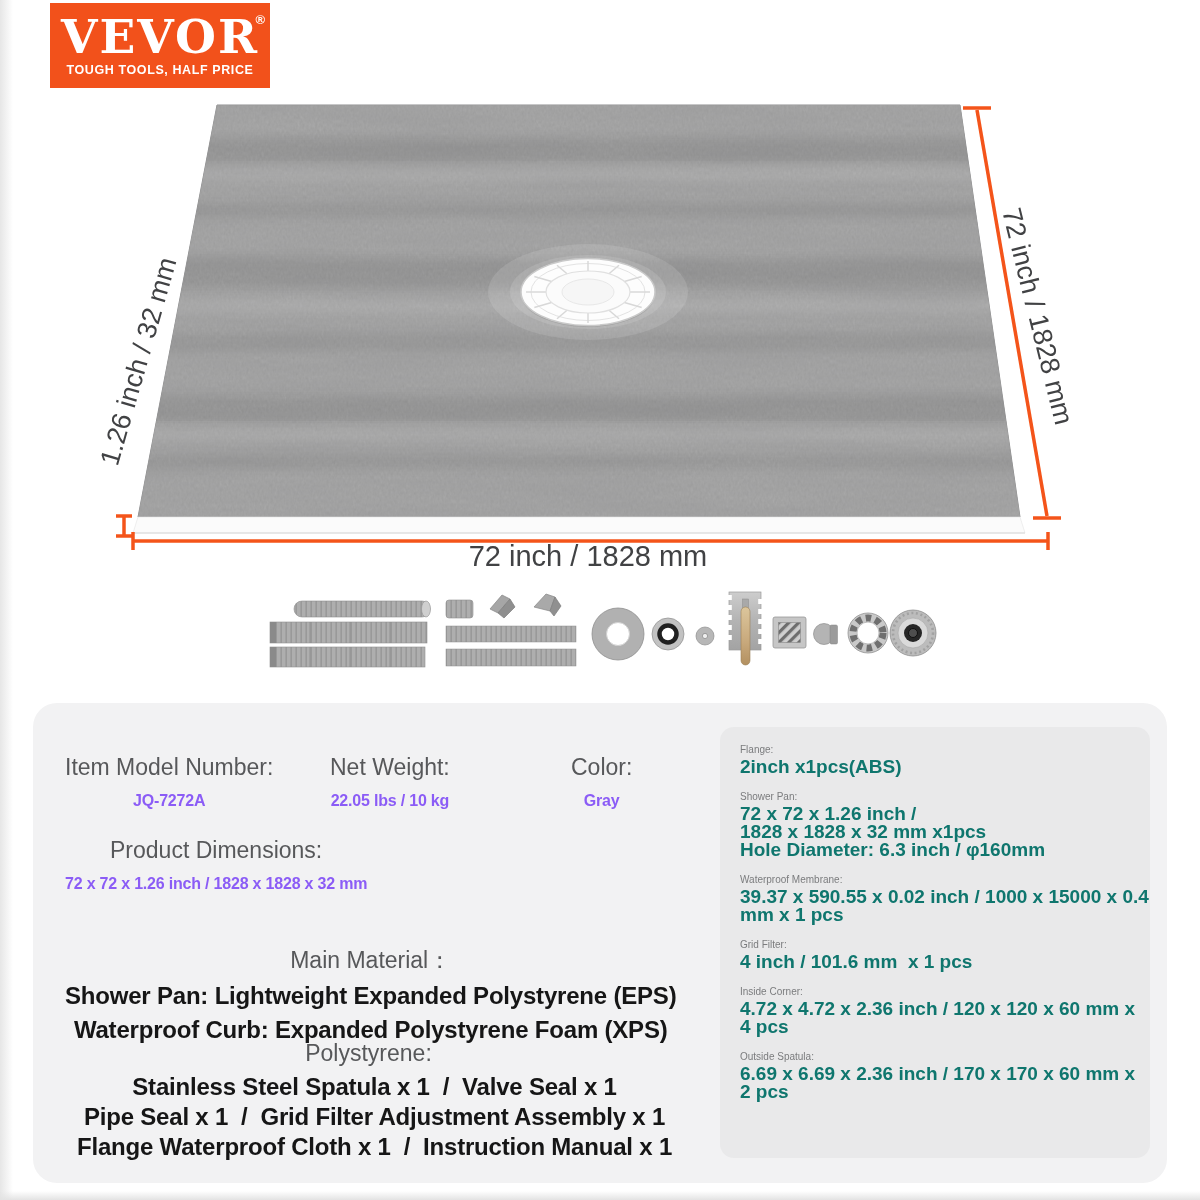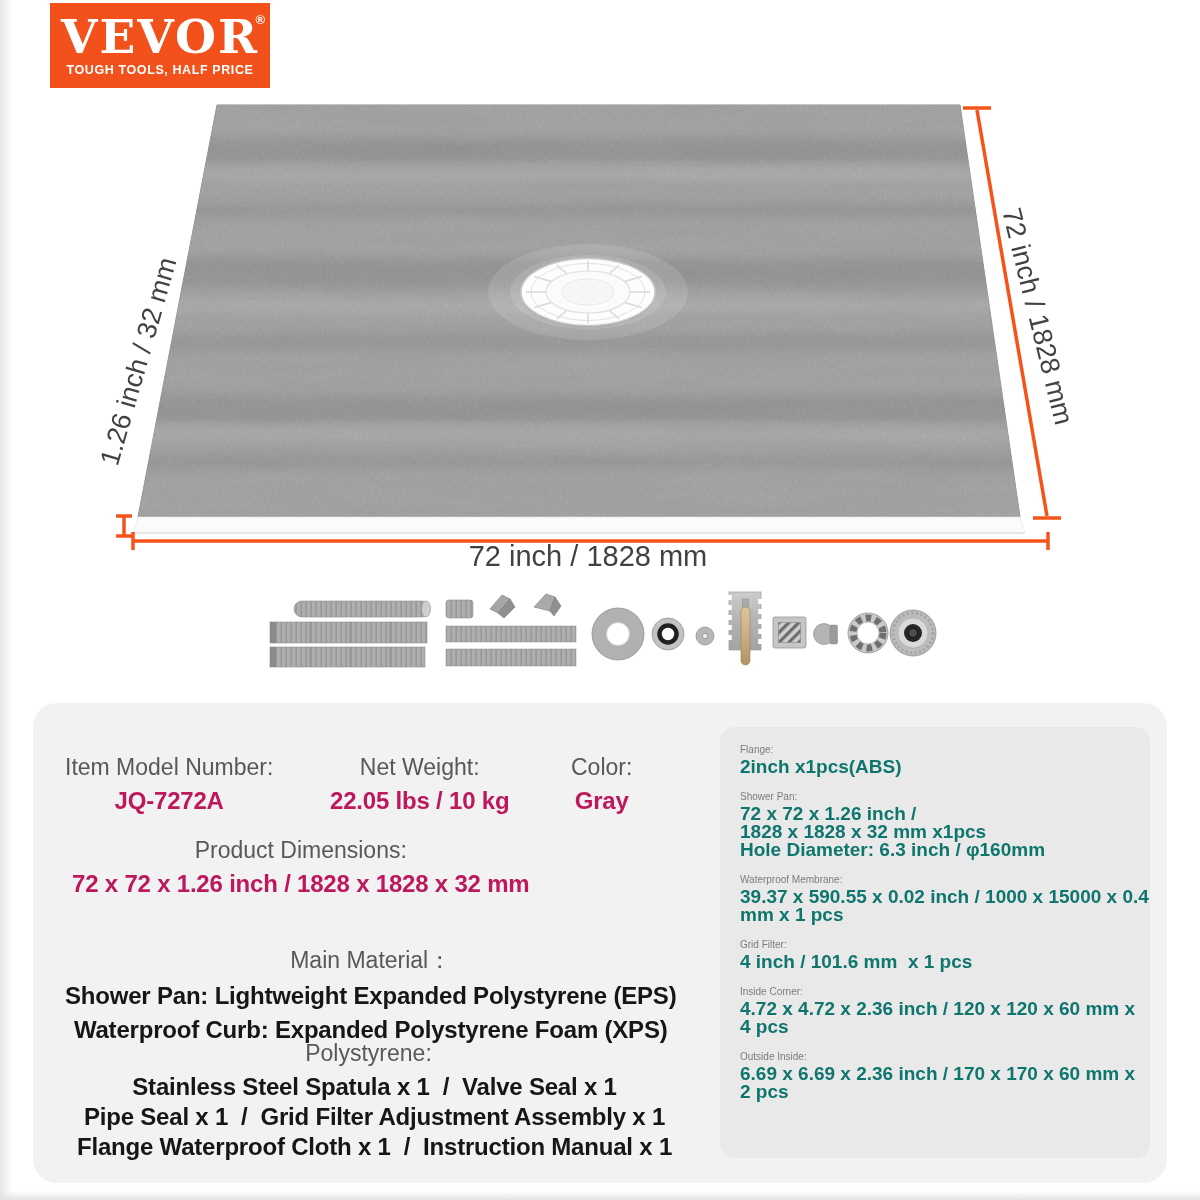--- a/index.html
+++ b/index.html
@@ -32,25 +32,25 @@
 
   .acc-svg{position:absolute;left:258px;top:587px;}
 
   
   .spec-panel{position:absolute;left:33px;top:703px;width:1134px;height:480px;
               background:#f2f2f3;border-radius:24px;}
   .sub-panel{position:absolute;left:720px;top:727px;width:430px;height:431px;
              background:#e9e9ea;border-radius:14px;padding:14px 0 0 20px;box-sizing:border-box;}
 
   .lbl{font-size:23px;color:#57585a;line-height:28px;}
-  .val{font-size:24px;font-weight:bold;color:#be185d;line-height:30px;margin-top:5px;
+  .val{font-size:16px;font-weight:bold;color:#8b5cf6;line-height:30px;margin-top:5px;
        white-space:pre-wrap;letter-spacing:-0.2px;}
   .blk{position:absolute;white-space:nowrap;text-align:center;}
   .b1a{left:65px;top:753px;} .b1b{left:330px;top:753px;} .b1c{left:571px;top:753px;}
-  .b2{left:72px;top:836px;}
+  .b2{left:65px;top:836px;}
   .b3{left:65px;top:946px;}
   .b4{left:65px;top:1039px;}
   .big-line{font-size:24px;font-weight:bold;color:#161616;line-height:34px;
             white-space:pre-wrap;letter-spacing:-0.2px;}
   .b3 .lines{margin-top:5px;}
   .b4 .lines{margin-top:5px;margin-left:12px;}
   .b4 .big-line{line-height:30px;}
 
   .sg{margin-bottom:12px;}
   .sg-label{font-size:10px;color:#7b7c7e;line-height:17px;}
@@ -304,20 +304,20 @@
       </div>
       <div class="sg">
         <div class="sg-label">Grid Filter:</div>
         <div class="sg-line">4 inch / 101.6 mm  x 1 pcs</div>
       </div>
       <div class="sg">
         <div class="sg-label">Inside Corner:</div>
         <div class="sg-line">4.72 x 4.72 x 2.36 inch / 120 x 120 x 60 mm x 4 pcs</div>
       </div>
       <div class="sg">
-        <div class="sg-label">Outside Inside:</div>
+        <div class="sg-label">Outside Spatula:</div>
         <div class="sg-line">6.69 x 6.69 x 2.36 inch / 170 x 170 x 60 mm x 2 pcs</div>
       </div>
     </aside>
 
   <div class="edge-left"></div>
   <div class="edge-bottom"></div>
 </div>
 
 </body></html>

